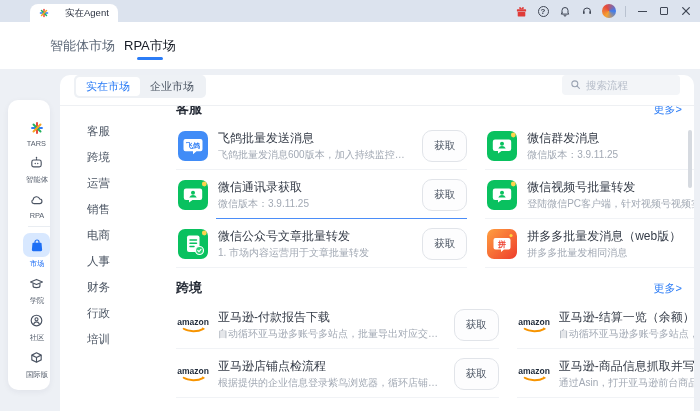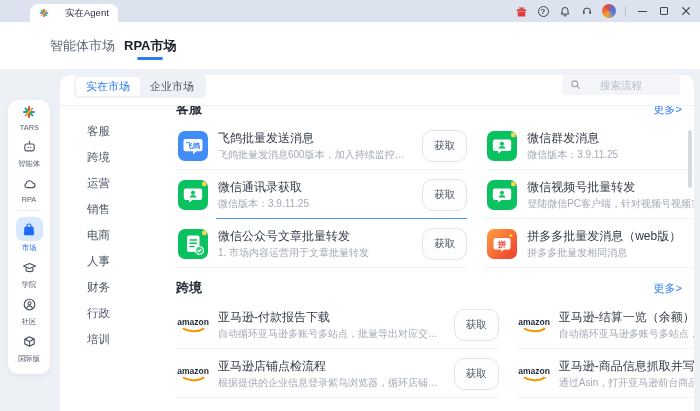--- a/index.html
+++ b/index.html
@@ -19,44 +19,44 @@
   .avatar{width:14px;height:14px;border-radius:50%;
     background:conic-gradient(from 210deg,#f7a12e,#e5493d,#3c7cf0,#f7a12e);}
   .tb-sep{width:1px;height:11px;background:#b9c2d0;margin:0 2px;}
   .wc-min{width:9px;border-top:1.5px solid #3f4654;display:block;}
   .wc-max{width:8px;height:8px;border:1.4px solid #3f4654;border-radius:1px;display:block;}
 
   
   .app-header{position:absolute;top:22px;left:0;right:0;height:47px;background:#fff;text-align:center;}
   .app-tab{position:absolute;top:0;height:100%;display:flex;align-items:center;font-size:13px;
     color:#5d6878;cursor:pointer;}
-  .app-tab.active{color:#171c26;font-weight:bold;}
+  .app-tab.active{color:#171c26;font-weight:normal;}
   .app-tab.active::after{content:"";position:absolute;bottom:9px;left:50%;transform:translateX(-50%);
     width:26px;height:3px;border-radius:2px;background:var(--accent);}
 
   
   .side-panel{position:absolute;left:8px;top:100px;width:42px;background:#fff;border-radius:10px;
-    box-shadow:0 2px 6px rgba(30,40,70,.06);display:flex;flex-direction:column;align-items:center;
-    padding:1px 0 6px;}
+    box-shadow:0 2px 6px rgba(30,40,70,.06);display:flex;flex-direction:column;align-items:flex-end;
+    padding:17px 0 6px;}
   .side-item{display:flex;flex-direction:column;align-items:center;margin-bottom:4px;cursor:pointer;color:#4a5362;}
   .side-item .iwrap{width:27px;height:21px;border-radius:7px;display:flex;align-items:center;justify-content:center;}
   .side-item.active .iwrap{background:#d8e8ff;color:#1d6ef5;height:24px;}
   .side-item .slabel{font-size:8px;margin-top:1px;color:#555e6c;transform:scale(.92);white-space:nowrap;}
   .side-item.active .slabel{color:#1d6ef5;}
   .side-div{width:22px;height:1px;background:#e9edf2;margin:2px 0 6px;}
 
   
   .main-panel{position:absolute;left:60px;top:75px;right:6px;bottom:0;background:#fff;
     border-radius:10px 10px 0 0;overflow:hidden;}
   .panel-head{height:31px;display:flex;align-items:flex-start;justify-content:space-between;
     padding:0 14px;border-bottom:1px solid #eef0f3;}
   .toggle{display:flex;background:#eef1f5;border-radius:5px;padding:2px;font-size:11px;}
   .toggle-item{padding:2px 10px;border-radius:4px;color:#4c5664;cursor:pointer;white-space:nowrap;}
   .toggle-item.active{background:#fff;color:var(--accent);}
-  .searchbox{display:flex;align-items:center;gap:17px;background:#f3f5f8;border-radius:4px;height:20px;
+  .searchbox{display:flex;align-items:center;gap:3px;background:#f3f5f8;border-radius:4px;height:20px;
     padding:0 8px;width:118px;}
   .searchbox input{border:0;background:transparent;outline:0;font-size:10.5px;color:#5b6573;width:100%;}
   .searchbox input::placeholder{color:#b6bdc9;}
 
   .panel-body{display:flex;height:calc(100% - 32px);}
   .cats{width:100px;padding:12px 0 0 14px;flex:none;}
   .cat{height:26px;display:flex;align-items:center;padding-left:13px;font-size:11.5px;color:#4c5664;
     cursor:pointer;position:relative;border-radius:2px;}
   .cat.active{background:#e9f2ff;color:var(--accent);}
   .cat.active::before{content:"";position:absolute;left:0;top:0;bottom:0;width:3px;background:var(--accent);

